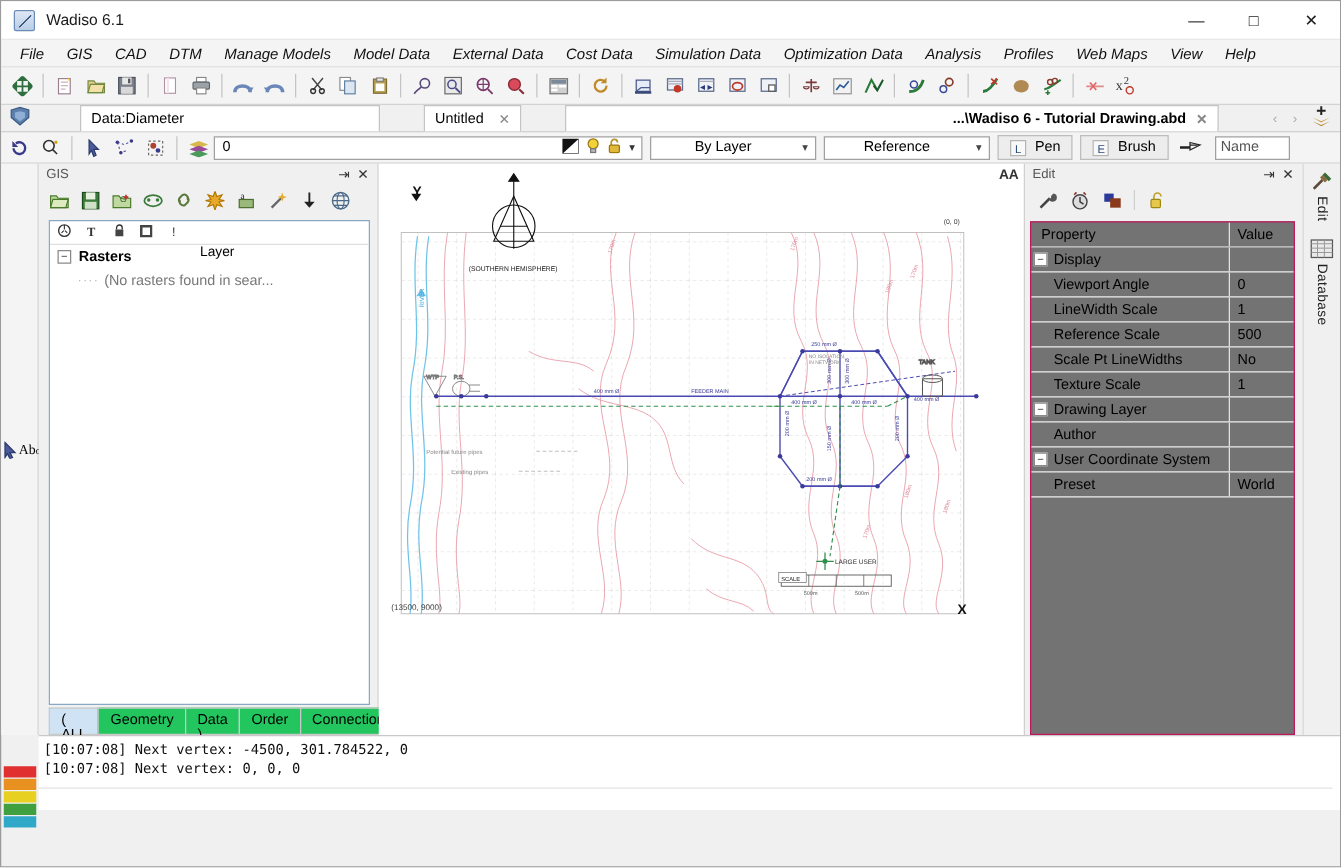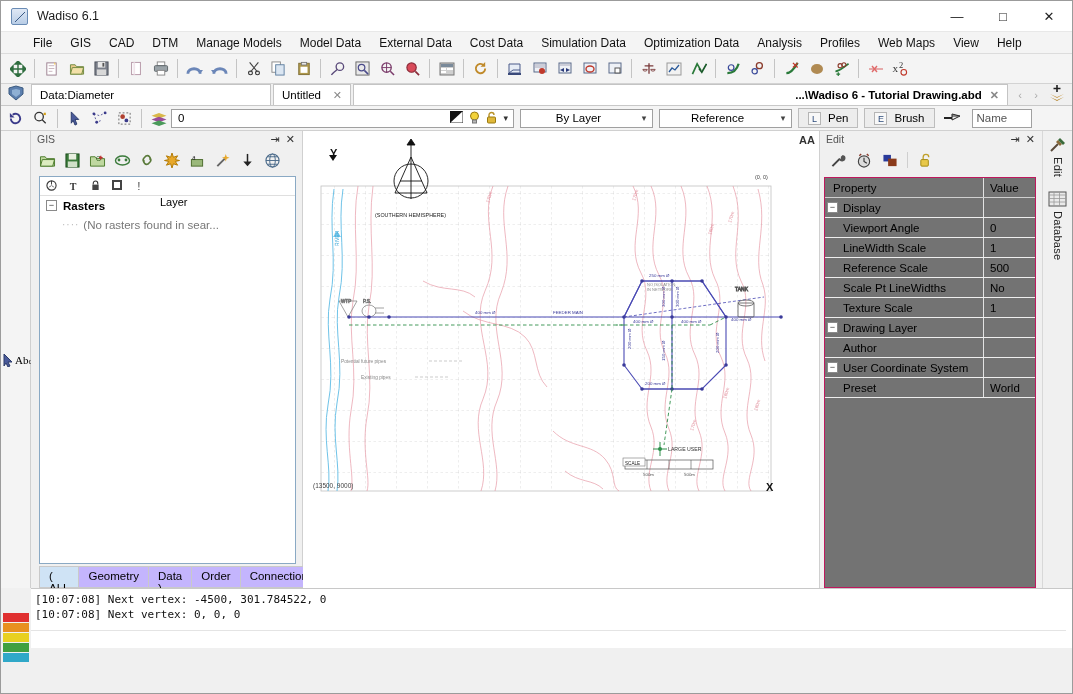--- a/index.html
+++ b/index.html
@@ -50,21 +50,22 @@
     font-size: 13px; color: #222;
   }
 
   
   .menubar {
     height: 22px;
     display: flex;
     align-items: center;
     background: #f4f4f4;
     border-bottom: 1px solid #dcdcdc;
-    padding-left: 23px;
+    padding-left: 6px;
+    font-style: italic;
   }
   .menu-item {
     padding: 3px 9px;
     font-size: 12px;
     color: #111;
     white-space: nowrap;
   }
 
   
   .toolbar {
@@ -83,20 +84,21 @@
   }
   .tbsep { width: 1px; height: 19px; background: #c4c4c4; margin: 0 4px; }
 
   
   .tabbar {
     height: 22px;
     display: flex;
     align-items: stretch;
     background: #f0f0f0;
     border-bottom: 1px solid #c8c8c8;
+    gap: 33px;
   }
   .tabbar-lead {
     width: 30px;
     display: flex; align-items: center; justify-content: center;
   }
   .doctab {
     display: flex; align-items: center;
     background: #fff;
     border: 1px solid #c4c4c4;
     border-bottom: none;
@@ -250,21 +252,21 @@
   .dotguide { color:#bbb; letter-spacing:1px; margin-right:4px; font-size:10px; }
   .gis-tabs {
     height: 22px;
     display: flex;
     margin: 2px 6px 0 8px;
     font-size: 11.5px;
   }
   .gtab {
     padding: 3px 9px;
     border: 1px solid #c9c9c9;
-    background: #c4b5fd;
+    background: #22c55e;
     border-right: none;
   }
   .gtab:last-child { border-right: 1px solid #c9c9c9; }
   .gtab.active { background: #cfe3f5; }
 
   
   .canvaswrap {
     flex: 1;
     background: #ffffff;
     position: relative;

